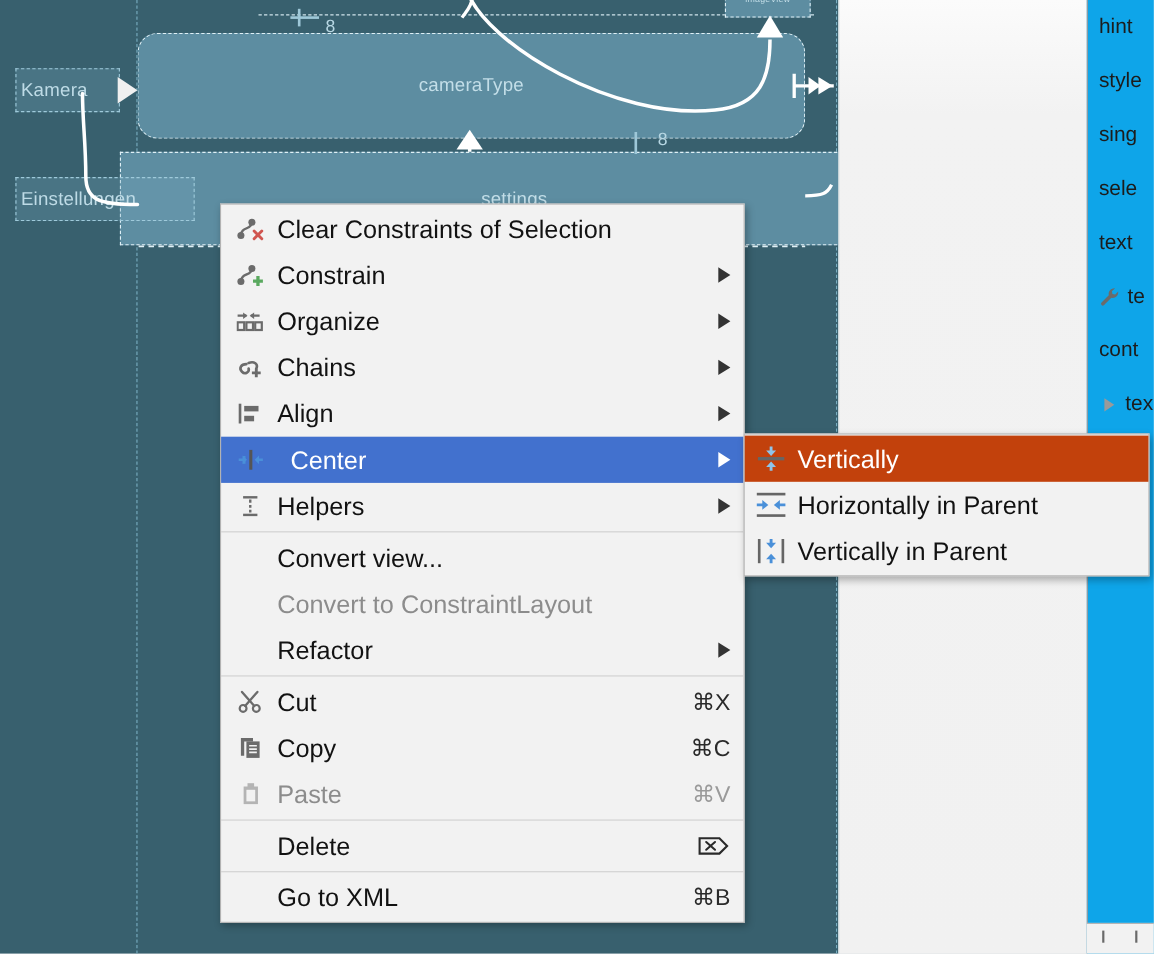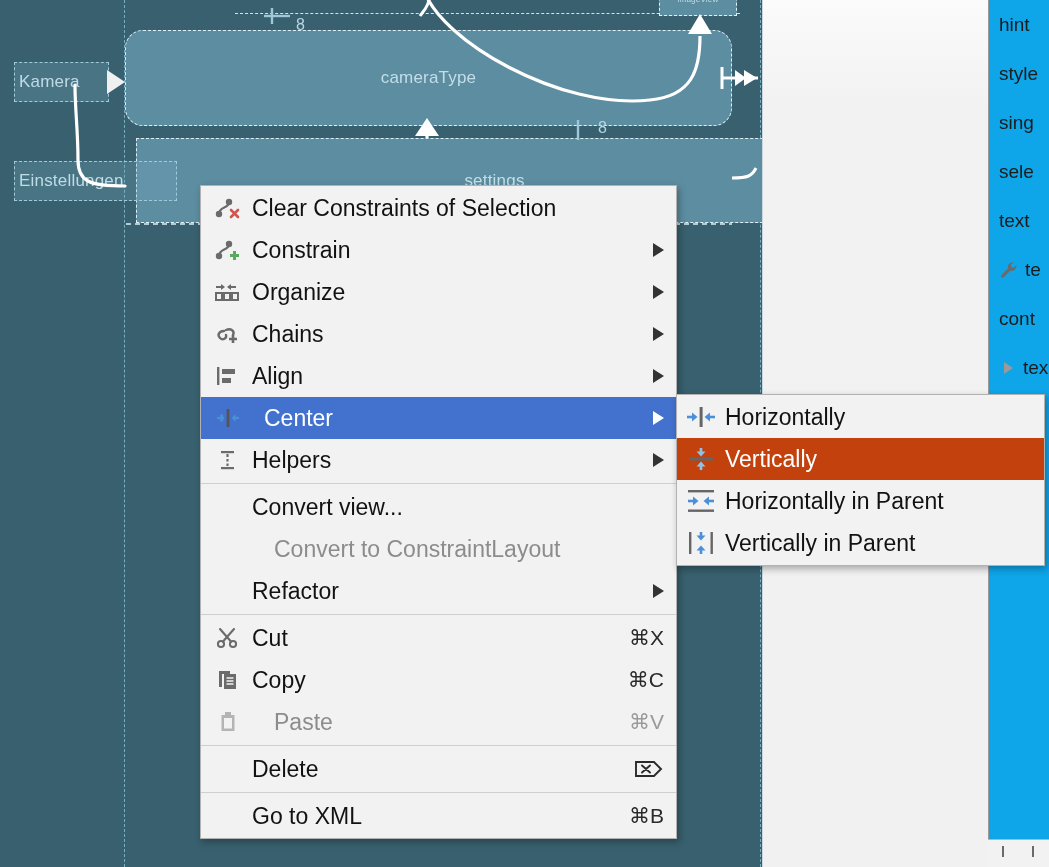--- a/index.html
+++ b/index.html
@@ -94,21 +94,21 @@
     padding-left: 10px; padding-right: 12px;
     font-size: 23px; color: #121212;
     white-space: nowrap;
     cursor: default;
   }
   .mi .ico { width: 34px; min-width: 34px; height: 26px; display:flex; align-items:center; justify-content:center; }
   .mi .lbl { flex: 1; padding-left: 7px; }
   .mi .sc { color: #2a2a2a; font-size: 21px; letter-spacing: 0px; }
   .mi.sel { background: #4271ce; color: #ffffff; gap: 12px; }
   .mi.sel .lbl { color: #ffffff; }
-  .mi.dis .lbl { color: #8c8c8c; margin-left: 22px; }
+  .mi.dis .lbl { color: #8c8c8c; }
   .mi.dis .sc { color: #9a9a9a; }
   .mi .arrow {
     width: 0; height: 0; margin-left: 8px;
     border-left: 11px solid #333; border-top: 7px solid transparent; border-bottom: 7px solid transparent;
   }
   .mi.sel .arrow { border-left-color: #ffffff; }
   .sep { height: 1px; background: #cfcfcf; margin: 2px 0; }
 
   
   #sub-menu {
@@ -146,21 +146,21 @@
     <div class="hguide" style="top:13px; left:235px; right:22px;"></div>
 
     <div class="widget tiny" style="left:659px; top:-18px; width:78px; height:34px;">
       <span>imageView</span>
     </div>
 
     <div class="widget" style="left:125px; top:30px; width:607px; height:96px;border-radius:18px;">
       <span>cameraType</span>
     </div>
 
-    <div class="widget" style="left:136px; top:138px; width:717px; height:85px;">
+    <div class="widget" style="left:109px; top:138px; width:717px; height:85px;">
       <span>settings</span>
     </div>
 
     <div class="widget small" style="left:14px; top:62px; width:95px; height:40px;">
       <span>Kamera</span>
     </div>
 
     <div class="widget small" style="left:14px; top:161px; width:163px; height:40px;">
       <span>Einstellungen</span>
     </div>
@@ -406,32 +406,20 @@
 
     <div class="mi">
       <span class="ico"></span>
       <span class="lbl">Go to XML</span>
       <span class="sc">⌘B</span>
     </div>
   </div>
 
   <div id="sub-menu">
 
-    <div class="smi">
-      <span class="ico">
-        <svg class="icon-svg" width="30" height="24" viewBox="0 0 30 24">
-          <rect x="13.6" y="2" width="3" height="20" fill="#666"></rect>
-          <path d="M1 12 L8 12" stroke="#4a90d9" stroke-width="2.6"></path>
-          <path d="M6 7.5 L11.5 12 L6 16.5 Z" fill="#4a90d9"></path>
-          <path d="M29 12 L22 12" stroke="#4a90d9" stroke-width="2.6"></path>
-          <path d="M24 7.5 L18.5 12 L24 16.5 Z" fill="#4a90d9"></path>
-        </svg>
-      </span>
-      <span class="lbl">Horizontally</span>
-    </div>
 
     <div class="smi sel">
       <span class="ico">
         <svg class="icon-svg" width="30" height="24" viewBox="0 0 30 24">
           <rect x="3" y="10.5" width="24" height="3" fill="#666"></rect>
           <path d="M15 1 L15 6" stroke="#8ec4ea" stroke-width="2.6"></path>
           <path d="M10.5 4.5 L15 9.5 L19.5 4.5 Z" fill="#8ec4ea"></path>
           <path d="M15 23 L15 18" stroke="#8ec4ea" stroke-width="2.6"></path>
           <path d="M10.5 19.5 L15 14.5 L19.5 19.5 Z" fill="#8ec4ea"></path>
         </svg>

